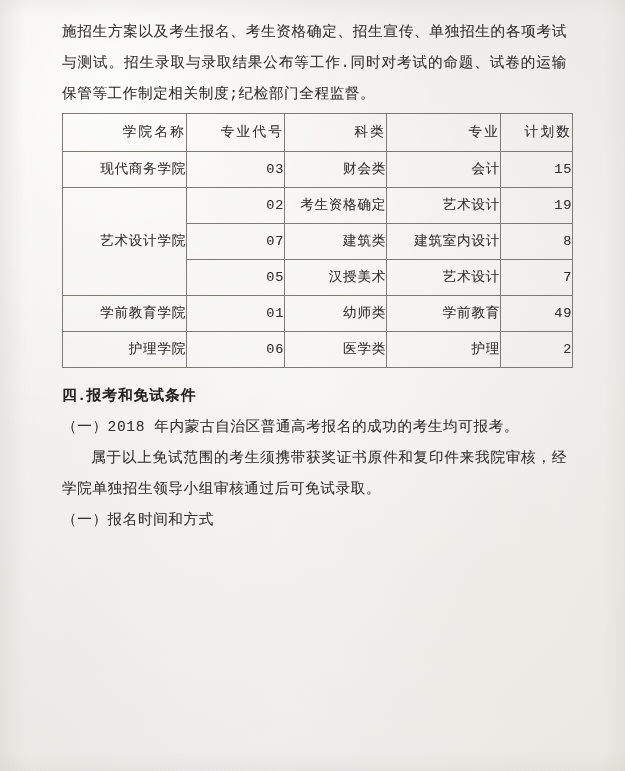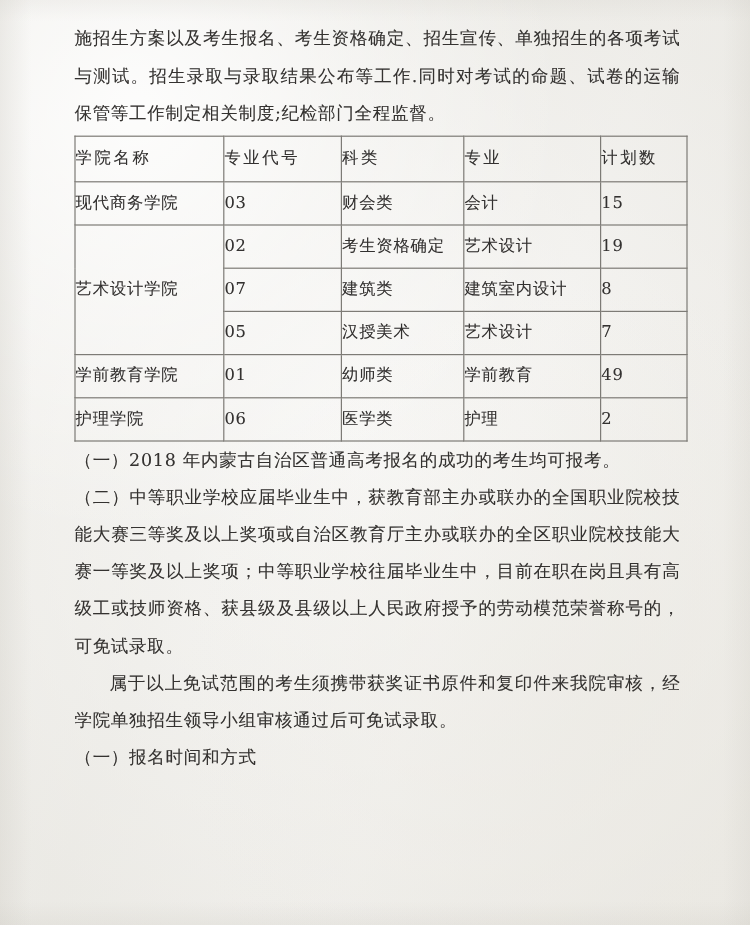--- a/index.html
+++ b/index.html
@@ -22,20 +22,21 @@
     height: 771px;
     box-sizing: border-box;
     padding: 0;
     background-color: #f2f1ee;
     background-image:
       radial-gradient(circle at 18% 12%, rgba(255,255,255,0.85) 0%, rgba(255,255,255,0) 42%),
       radial-gradient(circle at 82% 78%, rgba(236,234,228,0.7) 0%, rgba(236,234,228,0) 46%),
       radial-gradient(circle at 50% 50%, rgba(255,255,255,0.5) 0%, rgba(228,226,220,0.35) 88%),
       linear-gradient(110deg, #f5f4f1 0%, #efeeea 35%, #f3f2ef 62%, #eceae5 100%);
     overflow: hidden;
+    font-family: Liberation Mono, monospace;
   }
   .page::after {
     content: "";
     position: absolute;
     inset: 0;
     pointer-events: none;
     background:
       linear-gradient(to right, rgba(205,202,194,0.30) 0px, rgba(205,202,194,0) 26px),
       linear-gradient(to left,  rgba(205,202,194,0.22) 0px, rgba(205,202,194,0) 22px),
       linear-gradient(to bottom, rgba(205,202,194,0.18) 0px, rgba(205,202,194,0) 18px),
@@ -91,21 +92,21 @@
     width: 510px;
     border-collapse: collapse;
     table-layout: fixed;
     font-size: 13.6px;
     color: #333130;
     background: transparent;
   }
   table.plan-table th,
   table.plan-table td {
     border: 1px solid #7d7b76;
-    text-align: left;
+    text-align: right;
     vertical-align: middle;
     letter-spacing: 0.7px;
     font-weight: normal;
     padding: 0;
     height: 35px;
     line-height: 35px;
     white-space: nowrap;
   }
   table.plan-table th {
     height: 37px;
@@ -201,24 +202,24 @@
             <td class="college-cell" rowspan="1">护理学院</td>
             <td class="num-cell">06</td>
             <td>医学类</td>
             <td>护理</td>
             <td class="num-cell">2</td>
           </tr>
         </tbody>
       </table>
     </div>
 
+    <p class="heading sec4 softink"><span class="hd-num">四.</span><span>报考和免试条件</span></p>
 
     <p class="para indent-1 softink">（一）2018 年内蒙古自治区普通高考报名的成功的考生均可报考。</p>
 
-    <p class="para indent-1 softink">（二）中等职业学校应届毕业生中，获教育部主办或联办的全国职业院校技能大赛三等奖及以上奖项或自治区教育厅主办或联办的全区职业院校技能大赛一等奖及以上奖项；中等职业学校往届毕业生中，目前在职在岗且具有高级工或技师资格、获县级及县级以上人民政府授予的劳动模范荣誉称号的，可免试录取。</p>
 
     <p class="para indent-2 softink">属于以上免试范围的考生须携带获奖证书原件和复印件来我院审核，经学院单独招生领导小组审核通过后可免试录取。</p>
 
 
     <p class="para indent-1 softink">（一）报名时间和方式</p>
 
   </div>
 </div>
 
 </body></html>

